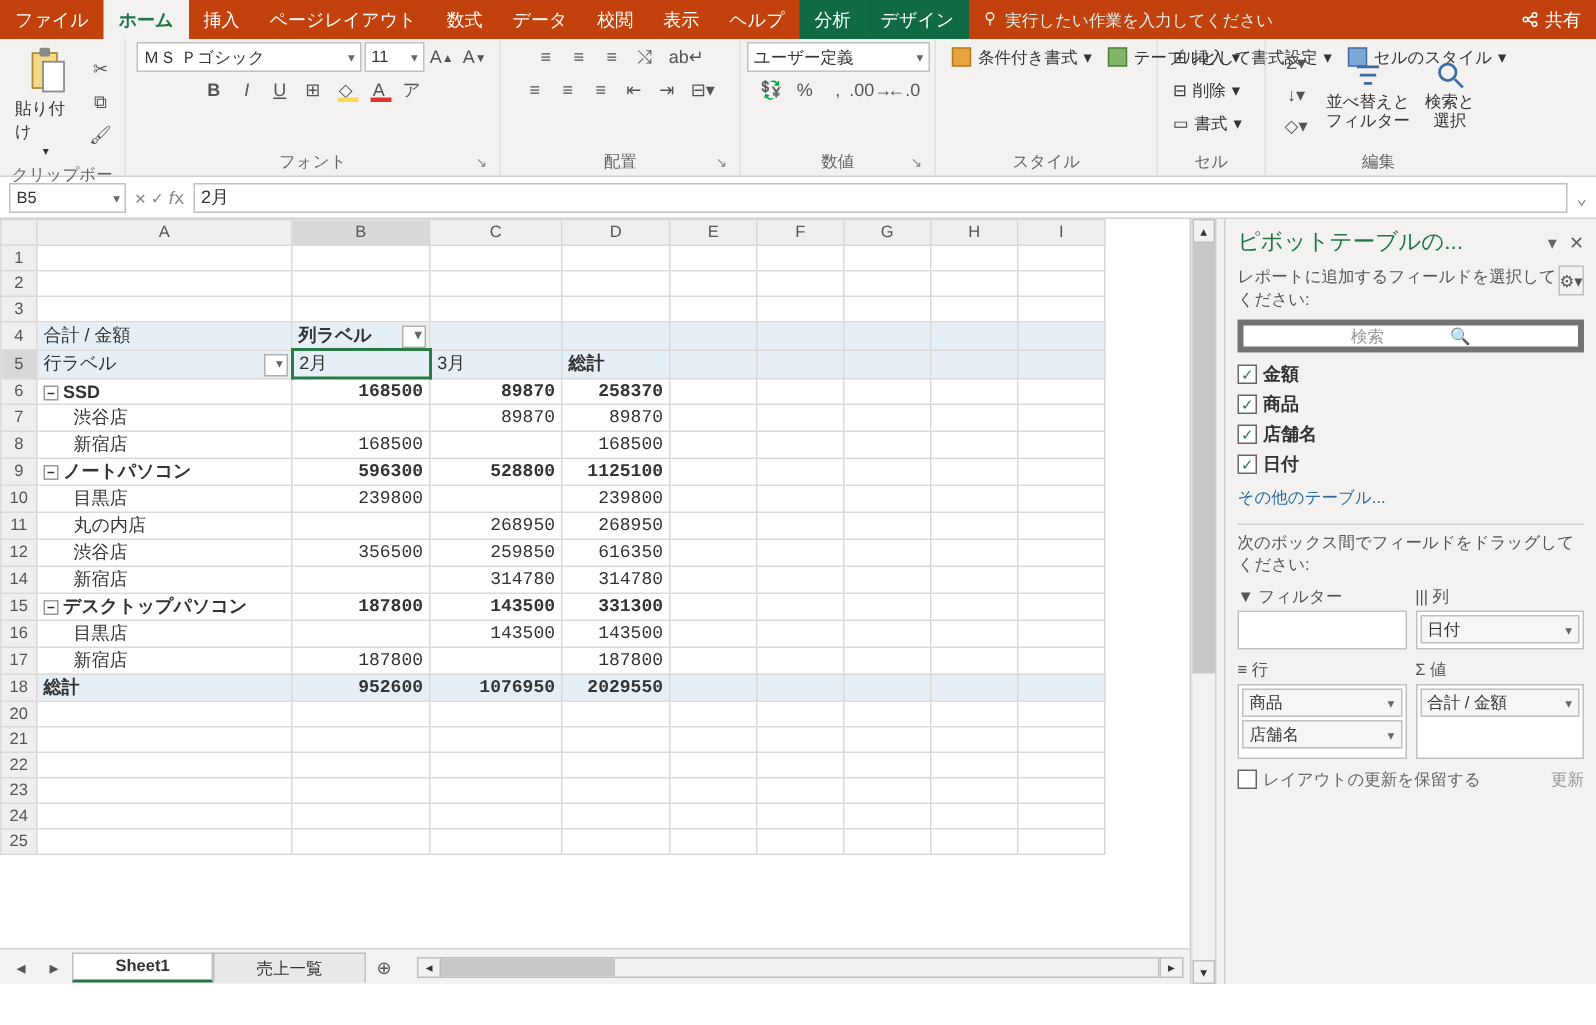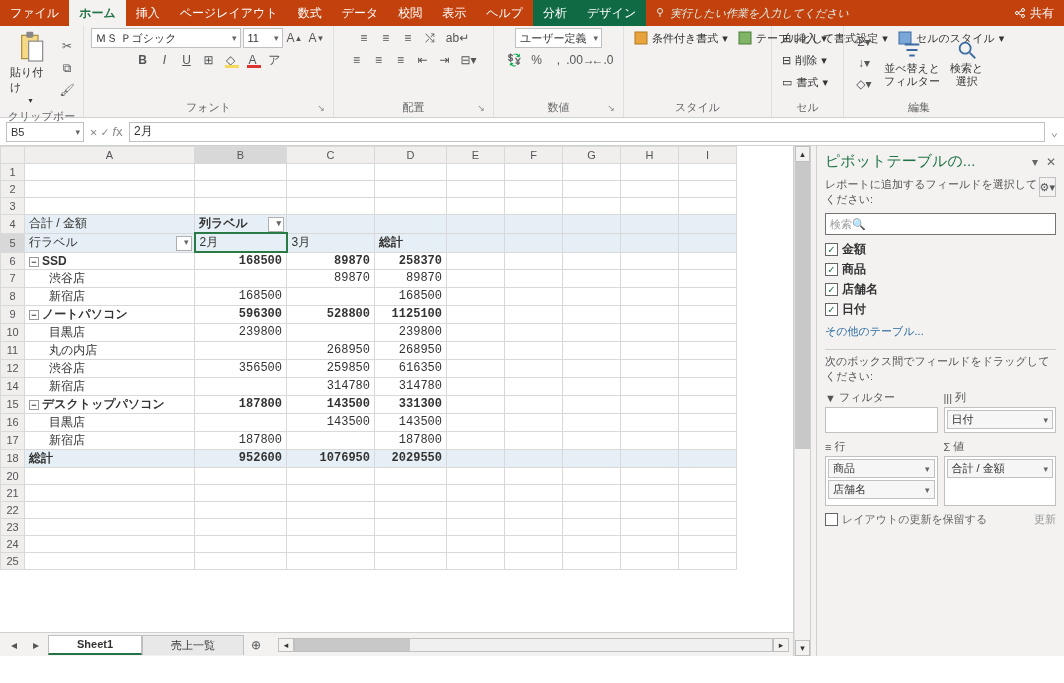--- a/index.html
+++ b/index.html
@@ -2,21 +2,21 @@
 <html><head>
 <meta charset="utf-8">
 <style>
   * { box-sizing: border-box; margin: 0; padding: 0; font-family: "Yu Gothic UI", "Meiryo UI", sans-serif; }
   body { width:1064px; height:683px; background:#fff; overflow:hidden; font-size:12px; color:#333; }
   .titlebar { height:26px; background:#c2410c; display:flex; color:#fff; }
   .tabs { display:flex; align-items:stretch; height:26px; }
   .tab { padding:0 10px; display:flex; align-items:center; font-size:12px; cursor:pointer; white-space:nowrap; }
   .tab.active { background:#f3f2f1; color:#227447; font-weight:bold; }
   .context-tab { background:#106a43; }
-  .tellme { display:flex; align-items:center; gap:4px; padding:0 8px; color:#dfeee6; flex:1; font-size:11px;font-style:italic; }
+  .tellme { display:flex; align-items:center; gap:4px; padding:0 8px; color:#dfeee6; flex:1; font-size:11px; }
   .share { display:flex; align-items:center; gap:4px; padding:0 10px; }
   .ribbon { height:92px; background:#f3f2f1; border-bottom:1px solid #d0d0d0; display:flex; }
   .group { border-right:1px solid #e0e0e0; display:flex; flex-direction:column; padding:2px 6px 0 6px; }
   .group-body { flex:1; display:flex; align-items:center; gap:2px; }
   .group-label { text-align:center; font-size:11px; color:#666; padding:2px 0; position:relative; }
   .group-label .launcher { position:absolute; right:0; bottom:2px; width:12px; height:12px; font-size:9px; color:#888; }
   .big-btn { display:flex; flex-direction:column; align-items:center; gap:1px; font-size:11px; padding:2px 4px; }
   .font-box { display:flex; flex-direction:column; gap:2px; }
   .row { display:flex; gap:2px; align-items:flex-start; }
   .combo { border:1px solid #c0c0c0; background:#fff; height:20px; font-size:11px; display:flex; align-items:center; padding:0 14px 0 4px; position:relative; }
@@ -55,21 +55,21 @@
   .sheet-tab.active { background:#fff; border-bottom:2px solid #227447; font-weight:bold; }
   .hscroll { flex:1; height:16px; margin-left:10px; display:flex; align-items:center; }
   .hscroll .track { flex:1; height:14px; border:1px solid #c0c0c0; background:#f0f0f0; position:relative; }
   .hscroll .thumb { position:absolute; left:0; width:24%; height:100%; background:#c8c8c8; }
   .hscroll .arr { width:16px; height:14px; border:1px solid #c0c0c0; text-align:center; font-size:9px; line-height:12px; }
   
   .pane { width:248px; background:#f3f2f1; border-left:1px solid #d0d0d0; padding:6px 8px; display:flex; flex-direction:column; gap:6px; font-size:12px; }
   .pane-title { color:#227447; font-size:15px; display:flex; align-items:center; justify-content:space-between; }
   .pane .desc { font-size:11px; color:#555; display:flex; justify-content:space-between; align-items:flex-start; }
   .gear { width:20px; height:20px; border:1px solid #c0c0c0; font-size:11px; display:flex; align-items:center; justify-content:center; }
-  .search-box { border:1px solid #737373; background:#fff; height:22px; padding:0 4px; display:flex; align-items:center; color:#999; font-size:11px; justify-content:flex-start; }
+  .search-box { border:4px solid #737373; background:#fff; height:22px; padding:0 4px; display:flex; align-items:center; color:#999; font-size:11px; justify-content:center;gap:44px; }
   .fields { display:flex; flex-direction:column; gap:3px; font-size:12px; }
   .field { display:flex; align-items:center; gap:4px; }
   .cb { width:13px; height:13px; border:1px solid #666; background:#fff; display:flex; align-items:center; justify-content:center; font-size:10px; color:#227447; }
   .link { color:#2a6aa0; font-size:11px; }
   .boxes { display:grid; grid-template-columns:1fr 1fr; gap:6px; }
   .box { display:flex; flex-direction:column; gap:2px; }
   .box-label { font-size:11px; color:#555; display:flex; align-items:center; gap:3px; }
   .box-body { background:#fff; border:1px solid #c0c0c0; min-height:26px; padding:2px; display:flex; flex-direction:column; gap:2px; }
   .box-body.tall{min-height:50px}
   .chip { border:1px solid #c0c0c0; background:#f6f6f6; font-size:11px; padding:1px 4px; display:flex; justify-content:space-between; align-items:center; }
@@ -187,21 +187,21 @@
         <div class="mini-btn">⇥</div>
         <div class="mini-btn" style="width:auto;padding:0 3px">⊟▾</div>
       </div>
     </div>
     <div class="group-label"><span>配置</span><span class="launcher">↘</span></div>
   </div>
 
   <div class="group" style="width:130px">
     <div class="group-body font-box">
       <div class="row">
-          <div class="combo" style="width:87px">
+          <div class="combo" style="width:122px">
             <span>ユーザー定義</span>
           </div>
         </div>
       <div class="row">
         <div class="mini-btn">💱</div>
         <div class="mini-btn">%</div>
         <div class="mini-btn">,</div>
         <div class="mini-btn">.00→</div>
         <div class="mini-btn">←.0</div>
       </div>

